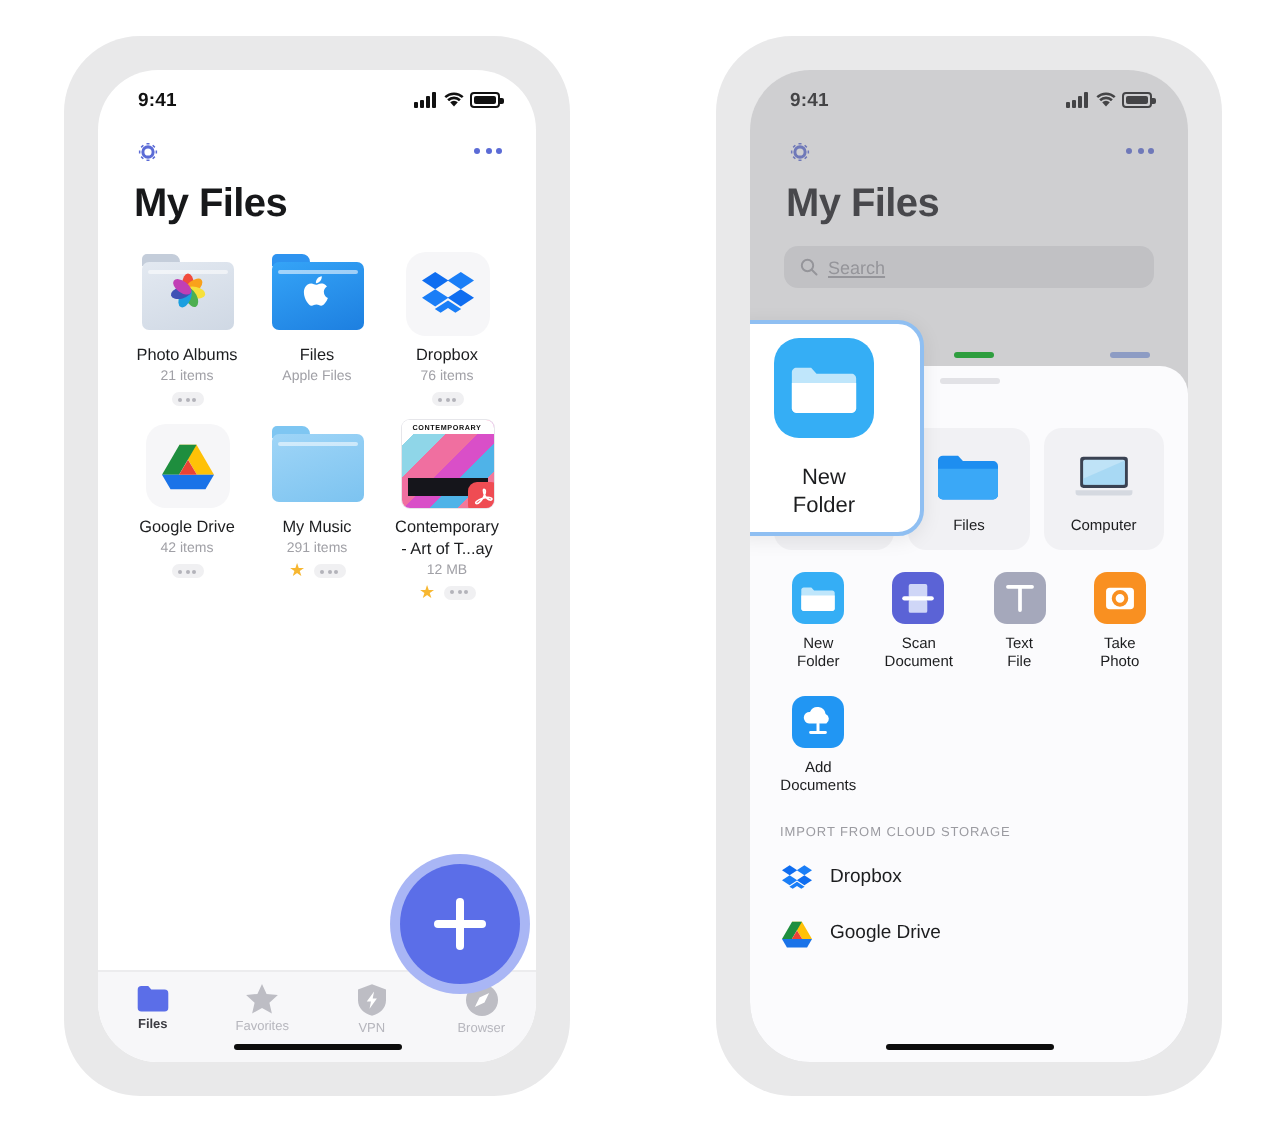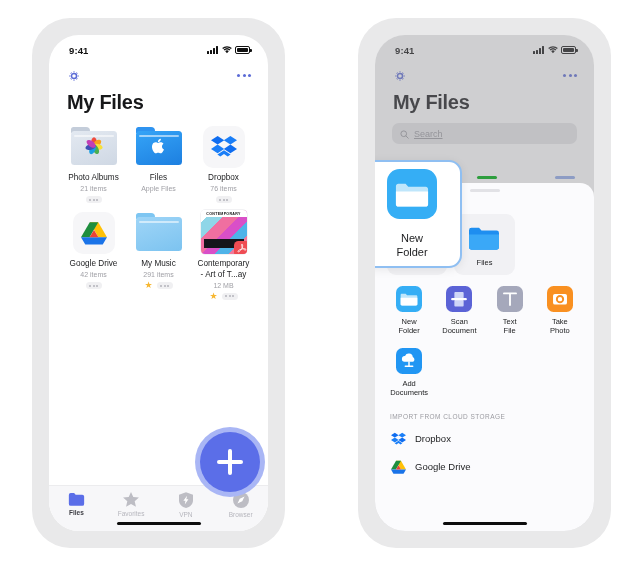--- a/index.html
+++ b/index.html
@@ -528,20 +528,31 @@
           </div>
           <div class="tile">
             <span class="appicon big">
               <svg width="30" height="25" viewBox="0 0 32 26">
                 <path d="M0 4.2A2.6 2.6 0 0 1 2.6 1.6h8.1l2.6 2.9h16.1A2.6 2.6 0 0 1 32 7.1v15.3A2.6 2.6 0 0 1 29.4 25H2.6A2.6 2.6 0 0 1 0 22.4V4.2z" fill="#1e8ef0"></path>
                 <path d="M0 8.6h32v13.8A2.6 2.6 0 0 1 29.4 25H2.6A2.6 2.6 0 0 1 0 22.4V8.6z" fill="#3aa8f7"></path>
               </svg>
             </span>
             <span class="tile-label">Files</span>
           </div>
+          <div class="tile">
+            <span class="appicon big">
+              <svg width="30" height="22" viewBox="0 0 32 24">
+                <rect x="3" y="1.5" width="26" height="17" rx="1.8" fill="#3a4252"></rect>
+                <rect x="4.6" y="3.2" width="22.8" height="13.6" rx="1" fill="#bfe3f7"></rect>
+                <path d="M4.6 13.5 27.4 3.6v13.2H4.6z" fill="#9ed4f2" opacity=".7"></path>
+                <path d="M0.5 19.8h31v1.2a1.6 1.6 0 0 1-1.6 1.6H2.1a1.6 1.6 0 0 1-1.6-1.6v-1.2z" fill="#d5d9e0"></path>
+              </svg>
+            </span>
+            <span class="tile-label">Computer</span>
+          </div>
         </div>
 
         <div class="tiles" style="margin-top:9px">
           <div class="tile plain">
             <span class="appicon">
               <svg width="26" height="26" viewBox="0 0 28 28">
                 <rect width="28" height="28" rx="7" fill="#35aef5"></rect>
                 <path d="M5 9.6c0-.7.6-1.3 1.3-1.3h4.1l1.5 1.7h9.8c.7 0 1.3.6 1.3 1.3v8.4c0 .7-.6 1.3-1.3 1.3H6.3c-.7 0-1.3-.6-1.3-1.3V9.6z" fill="#bfe6fb"></path>
                 <path d="M5 12.6h18v7.1c0 .7-.6 1.3-1.3 1.3H6.3c-.7 0-1.3-.6-1.3-1.3v-7.1z" fill="#fff"></path>
               </svg>

